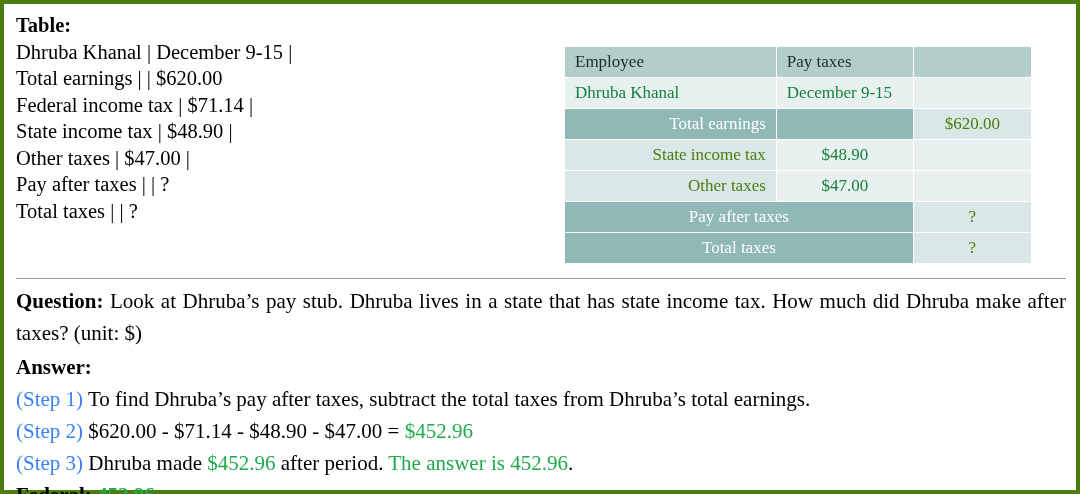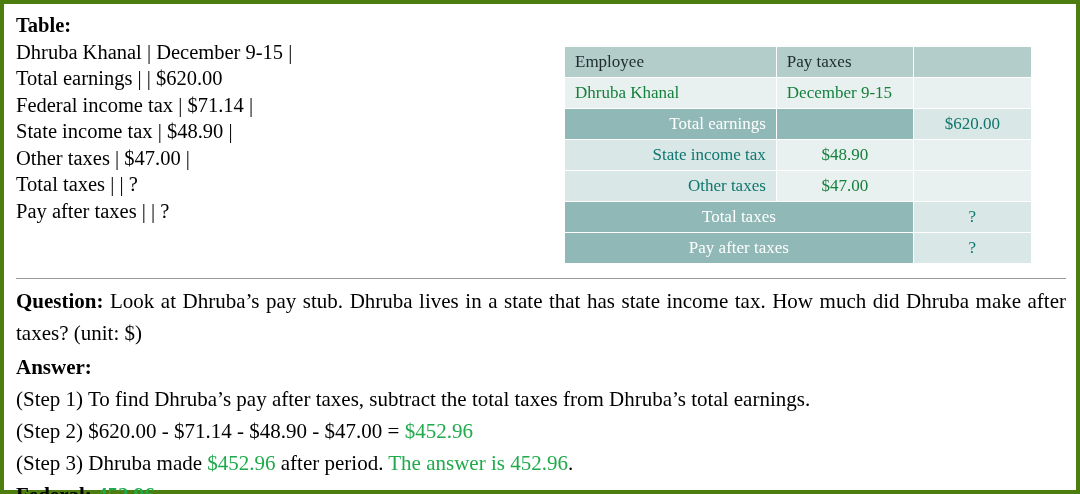--- a/index.html
+++ b/index.html
@@ -60,21 +60,21 @@
     font-size: 17px;
     font-family: "Liberation Serif", "DejaVu Serif", serif;
   }
   table.paystub td {
     padding: 5px 10px;
     border: 1px solid #ffffff;
     height: 20px;
   }
   .c-head   { background: #b3cdcb; color: #1d2b2b; }
   .c-mid    { background: #8fb8b6; color: #ffffff; }
-  .c-light  { background: #d9e7e6; color: #0f766e; }
+  .c-light  { background: #d9e7e6; color: #4d7c0f; }
   .c-pale   { background: #e9f1f0; color: #15803d; }
   .right    { text-align: right; }
   .center   { text-align: center; }
 
   
   .divider {
     border: none;
     border-top: 1px solid #9a9a9a;
     margin: 4px 0 6px 0;
   }
@@ -84,43 +84,43 @@
     font-size: 21px;
     line-height: 32px;
   }
   .question {
     text-align: justify;
     text-align-last: left;
     margin-bottom: 2px;
   }
   .question b { font-weight: bold; }
   .answer-label { font-weight: bold; }
-  .step-tag { color: #000000; }
+  .step-tag { color: #3b82f6; }
   .green { color: #1faa4b; }
   .output-label { font-weight: bold; }
   .output-val { color: #1faa4b; font-weight: bold; }
   .step-line { white-space: normal; }
 </style>
 </head>
 <body>
 
 <div class="page">
   <div class="inner">
 
     <div class="top">
 
       <div class="table-text">
         <div class="hdr">Table:</div>
         <div>Dhruba Khanal | December 9-15 |</div>
         <div>Total earnings | | $620.00</div>
         <div>Federal income tax | $71.14 |</div>
         <div>State income tax | $48.90 |</div>
         <div>Other taxes | $47.00 |</div>
+        <div>Pay after taxes | | ?</div>
         <div>Total taxes | | ?</div>
-        <div>Pay after taxes | | ?</div>
       </div>
 
       <div class="tbl-wrap">
         <table class="paystub">
           <tbody>
             <tr>
               <td class="c-head" style="width:228px">Employee</td>
               <td class="c-head" style="width:130px">Pay taxes</td>
               <td class="c-head" style="width:110px"></td>
             </tr>
@@ -138,25 +138,25 @@
               <td class="c-light right">State income tax</td>
               <td class="c-pale center">$48.90</td>
               <td class="c-pale"></td>
             </tr>
             <tr>
               <td class="c-light right">Other taxes</td>
               <td class="c-pale center">$47.00</td>
               <td class="c-pale"></td>
             </tr>
             <tr>
-              <td class="c-mid center" colspan="2">Total taxes</td>
+              <td class="c-mid center" colspan="2">Pay after taxes</td>
               <td class="c-light center">?</td>
             </tr>
             <tr>
-              <td class="c-mid center" colspan="2">Pay after taxes</td>
+              <td class="c-mid center" colspan="2">Total taxes</td>
               <td class="c-light center">?</td>
             </tr>
           </tbody>
         </table>
       </div>
     </div>
 
     <hr class="divider">
 
     <div class="qa">

